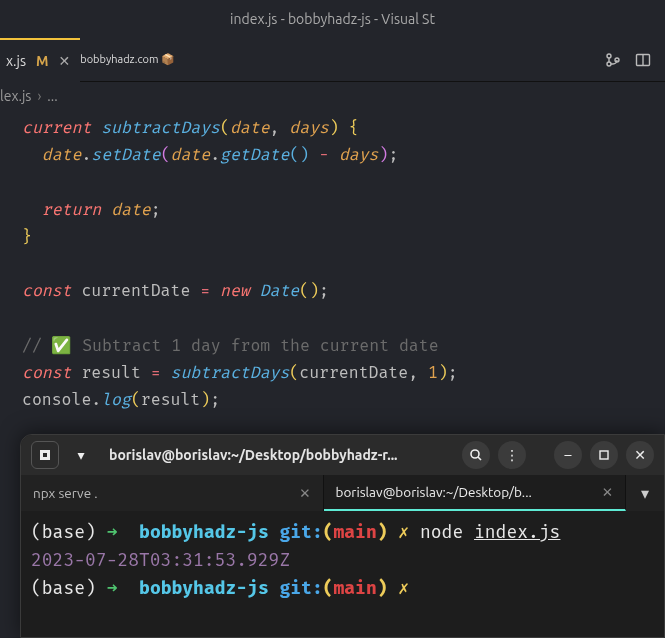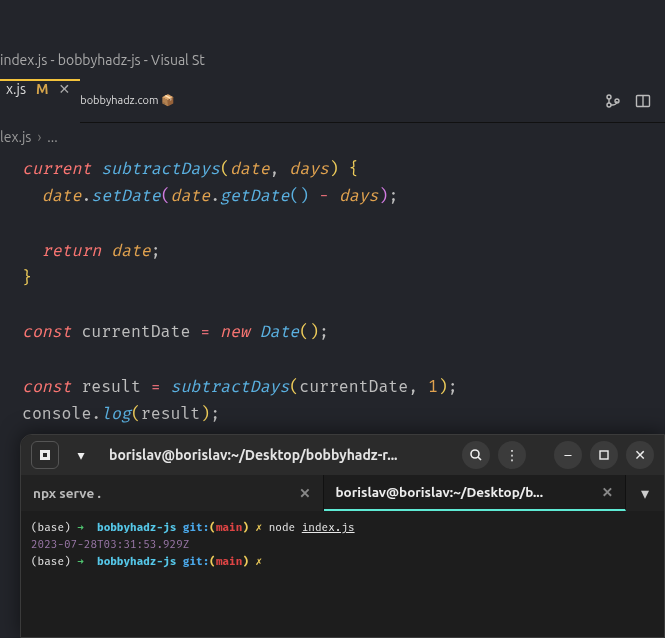--- a/index.html
+++ b/index.html
@@ -6,32 +6,31 @@
   body {
     width: 665px; height: 638px;
     background: #23252b;
     font-family: "Segoe UI", Ubuntu, Arial, sans-serif;
     color: #ccc;
     overflow: hidden;
     position: relative;
   }
   .titlebar {
     height: 38px;
-    display: flex; align-items: center; 
+    display: flex; align-items: center; justify-content: center;
     color: #aaa; font-size: 14px;
     background: #23252b;
-    margin-top: 41px;
   }
   .tabbar {
     height: 44px;
     display: flex; align-items: center;
     border-bottom: 1px solid #111;
   }
   .tab {
-    display: flex; 
+    display: flex; align-items: center;
     height: 44px;
     padding: 0 10px 0 6px;
     border-top: 2px solid #f3c33c;
     background: #23252b;
     font-size: 14px; color: #ddd;
     gap: 6px;
   }
   .tab .m { color: #d6a54b; font-weight: bold; margin-left: 4px; }
   .tab .x { color: #aaa; margin-left: 4px; cursor: pointer; }
   .center-title {
@@ -90,28 +89,27 @@
   .tb-path { flex: 1; color: #e5e5e5; font-weight: bold; font-size: 14px; white-space: nowrap; overflow: hidden; text-overflow: ellipsis; padding: 0 6px; }
   .term-tabs {
     height: 36px;
     display: flex; align-items: stretch;
     background: #222;
   }
   .term-tab {
     flex: 1; display: flex; align-items: center; justify-content: space-between;
     padding: 0 12px; font-size: 13.5px; color: #bbb;
     border-right: 1px solid #111;
-    font-weight: bold;
   }
   .term-tab.active { color: #eee; background: #1d1d1d; border-bottom: 2px solid #5eead4; }
   .term-tab .x2 { color: #888; cursor: pointer; }
   .term-dd { width: 38px; display: flex; align-items: center; justify-content: center; color: #ccc; }
   .term-body {
     font-family: "Fira Mono", Menlo, Consolas, monospace;
-    font-size: 11px;
+    font-size: 18px;
     line-height: 1.55;
     padding: 8px 10px;
     color: #e8e8e8;
   }
   .t-base { color: #e8e8e8; }
   .t-arrow { color: #4fc36f; font-weight: bold; }
   .t-path { color: #55c7e8; font-weight: bold; }
   .t-git { color: #4aa7e8; font-weight: bold; }
   .t-par { color: #eecc5a; font-weight: bold; }
   .t-br { color: #d44; font-weight: bold; }
@@ -171,20 +169,21 @@
   <div>&nbsp;</div>
   <div>
     &nbsp;&nbsp;<span class="kw">return</span> <span class="prm">date</span><span class="pn n">;</span>
   </div>
   <div><span class="pn-y n">}</span></div>
   <div>&nbsp;</div>
   <div>
     <span class="kw">const</span> <span class="pn n">currentDate</span> <span class="op">=</span> <span class="kw">new</span> <span class="fn">Date</span><span class="pn-y n">(</span><span class="pn-y n">)</span><span class="pn n">;</span>
   </div>
   <div>&nbsp;</div>
+  <div><span class="cm">// ✅ Subtract 1 day from the current date</span></div>
   <div>
     <span class="kw">const</span> <span class="pn n">result</span> <span class="op">=</span> <span class="fn">subtractDays</span><span class="pn-y n">(</span><span class="pn n">currentDate</span><span class="pn n">,</span> <span class="num">1</span><span class="pn-y n">)</span><span class="pn n">;</span>
   </div>
   <div>
     <span class="pn n">console</span><span class="pn n">.</span><span class="fn">log</span><span class="pn-y n">(</span><span class="pn n">result</span><span class="pn-y n">)</span><span class="pn n">;</span>
   </div>
 </div>
 
 <div class="terminal-window">
   <div class="term-titlebar">

